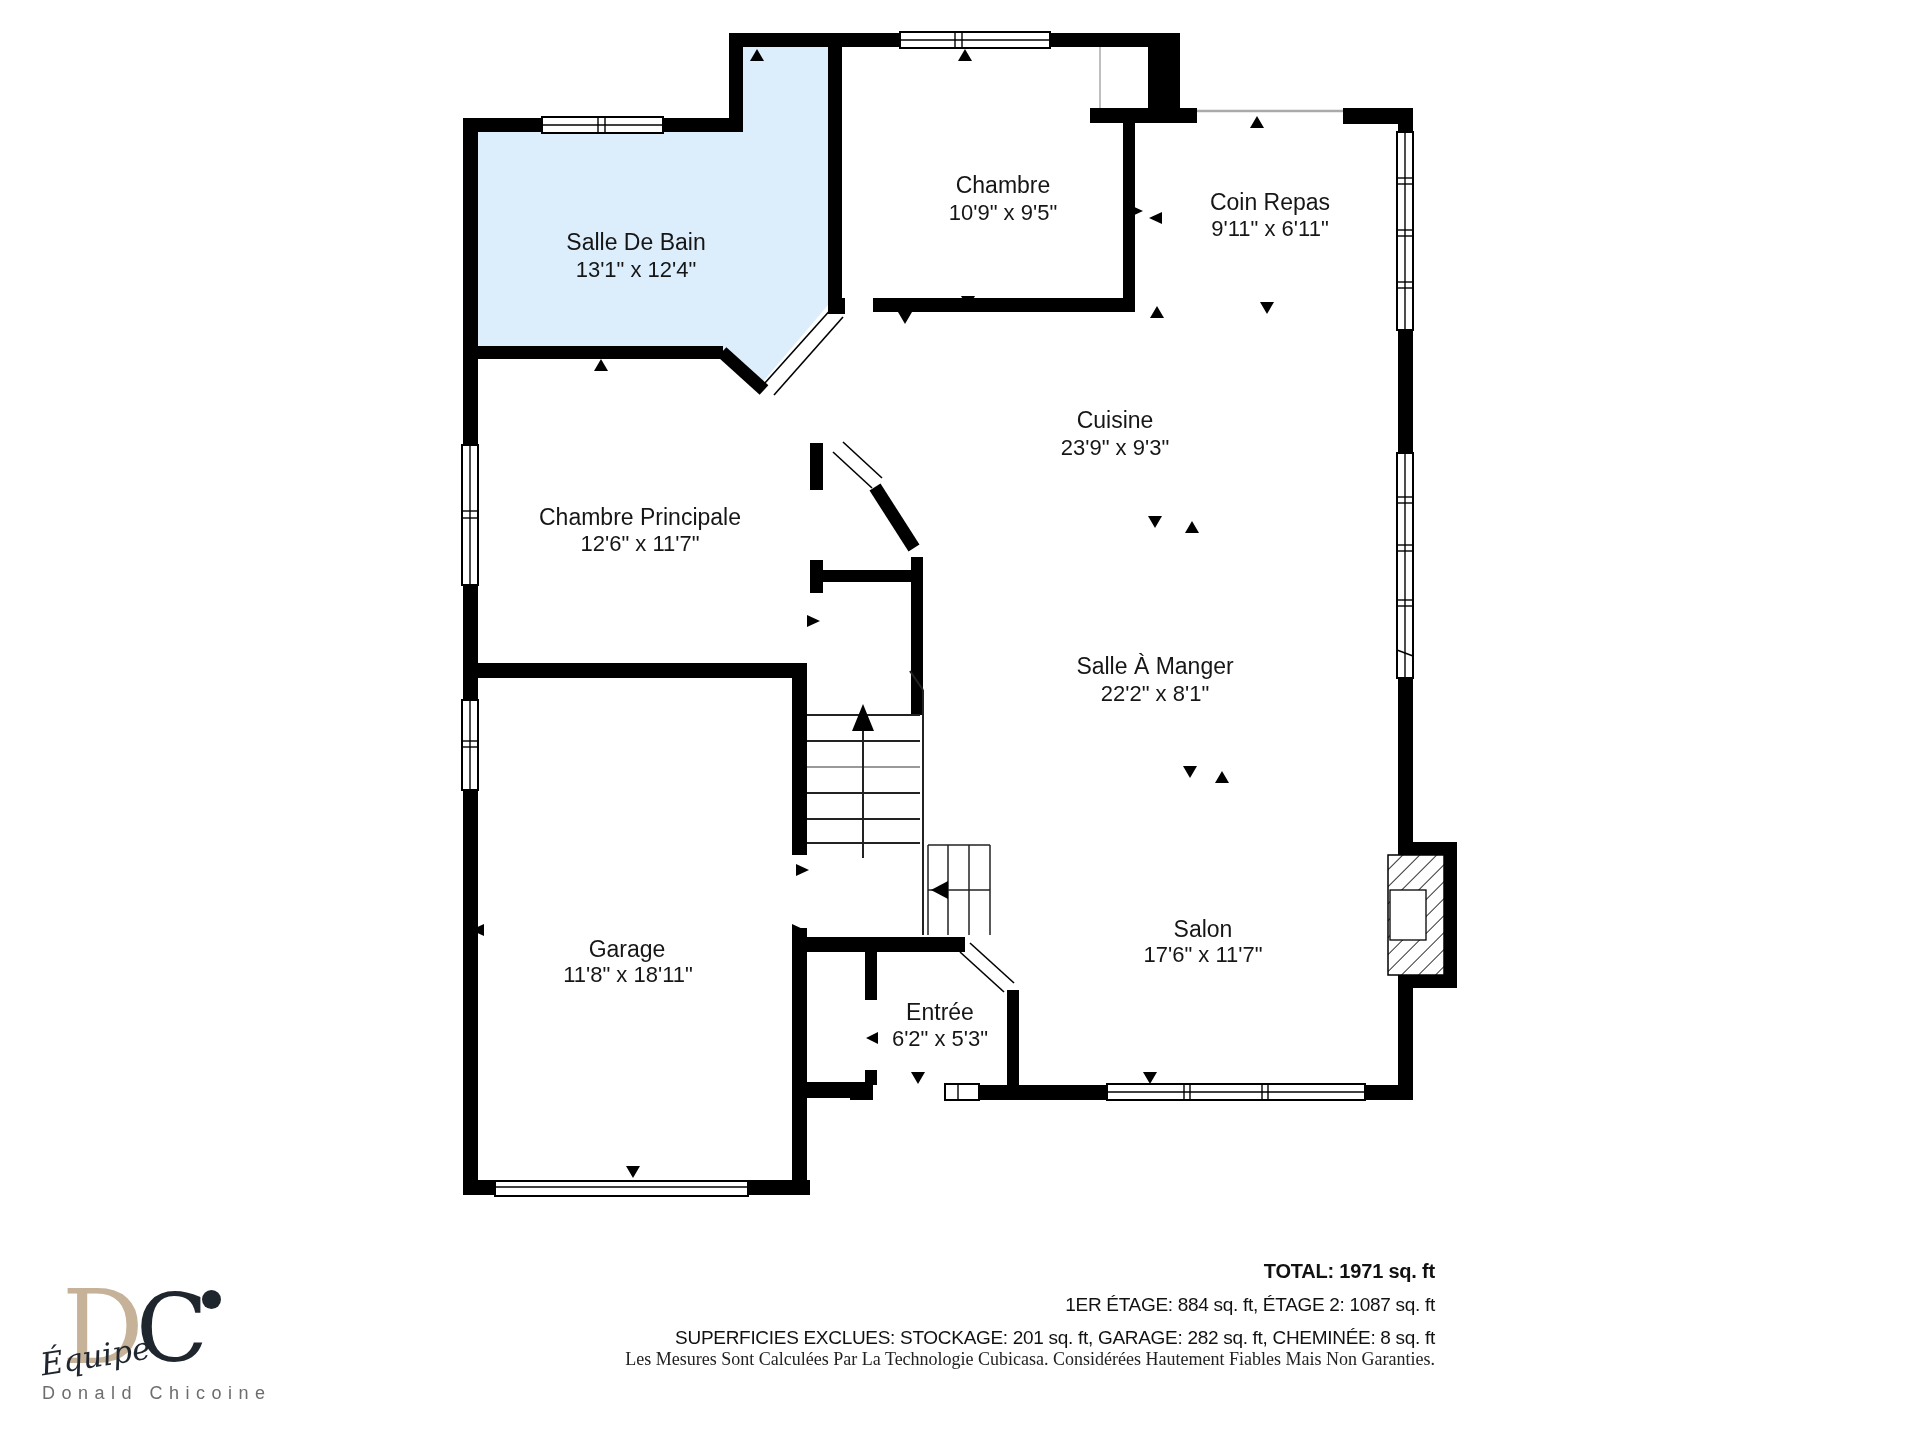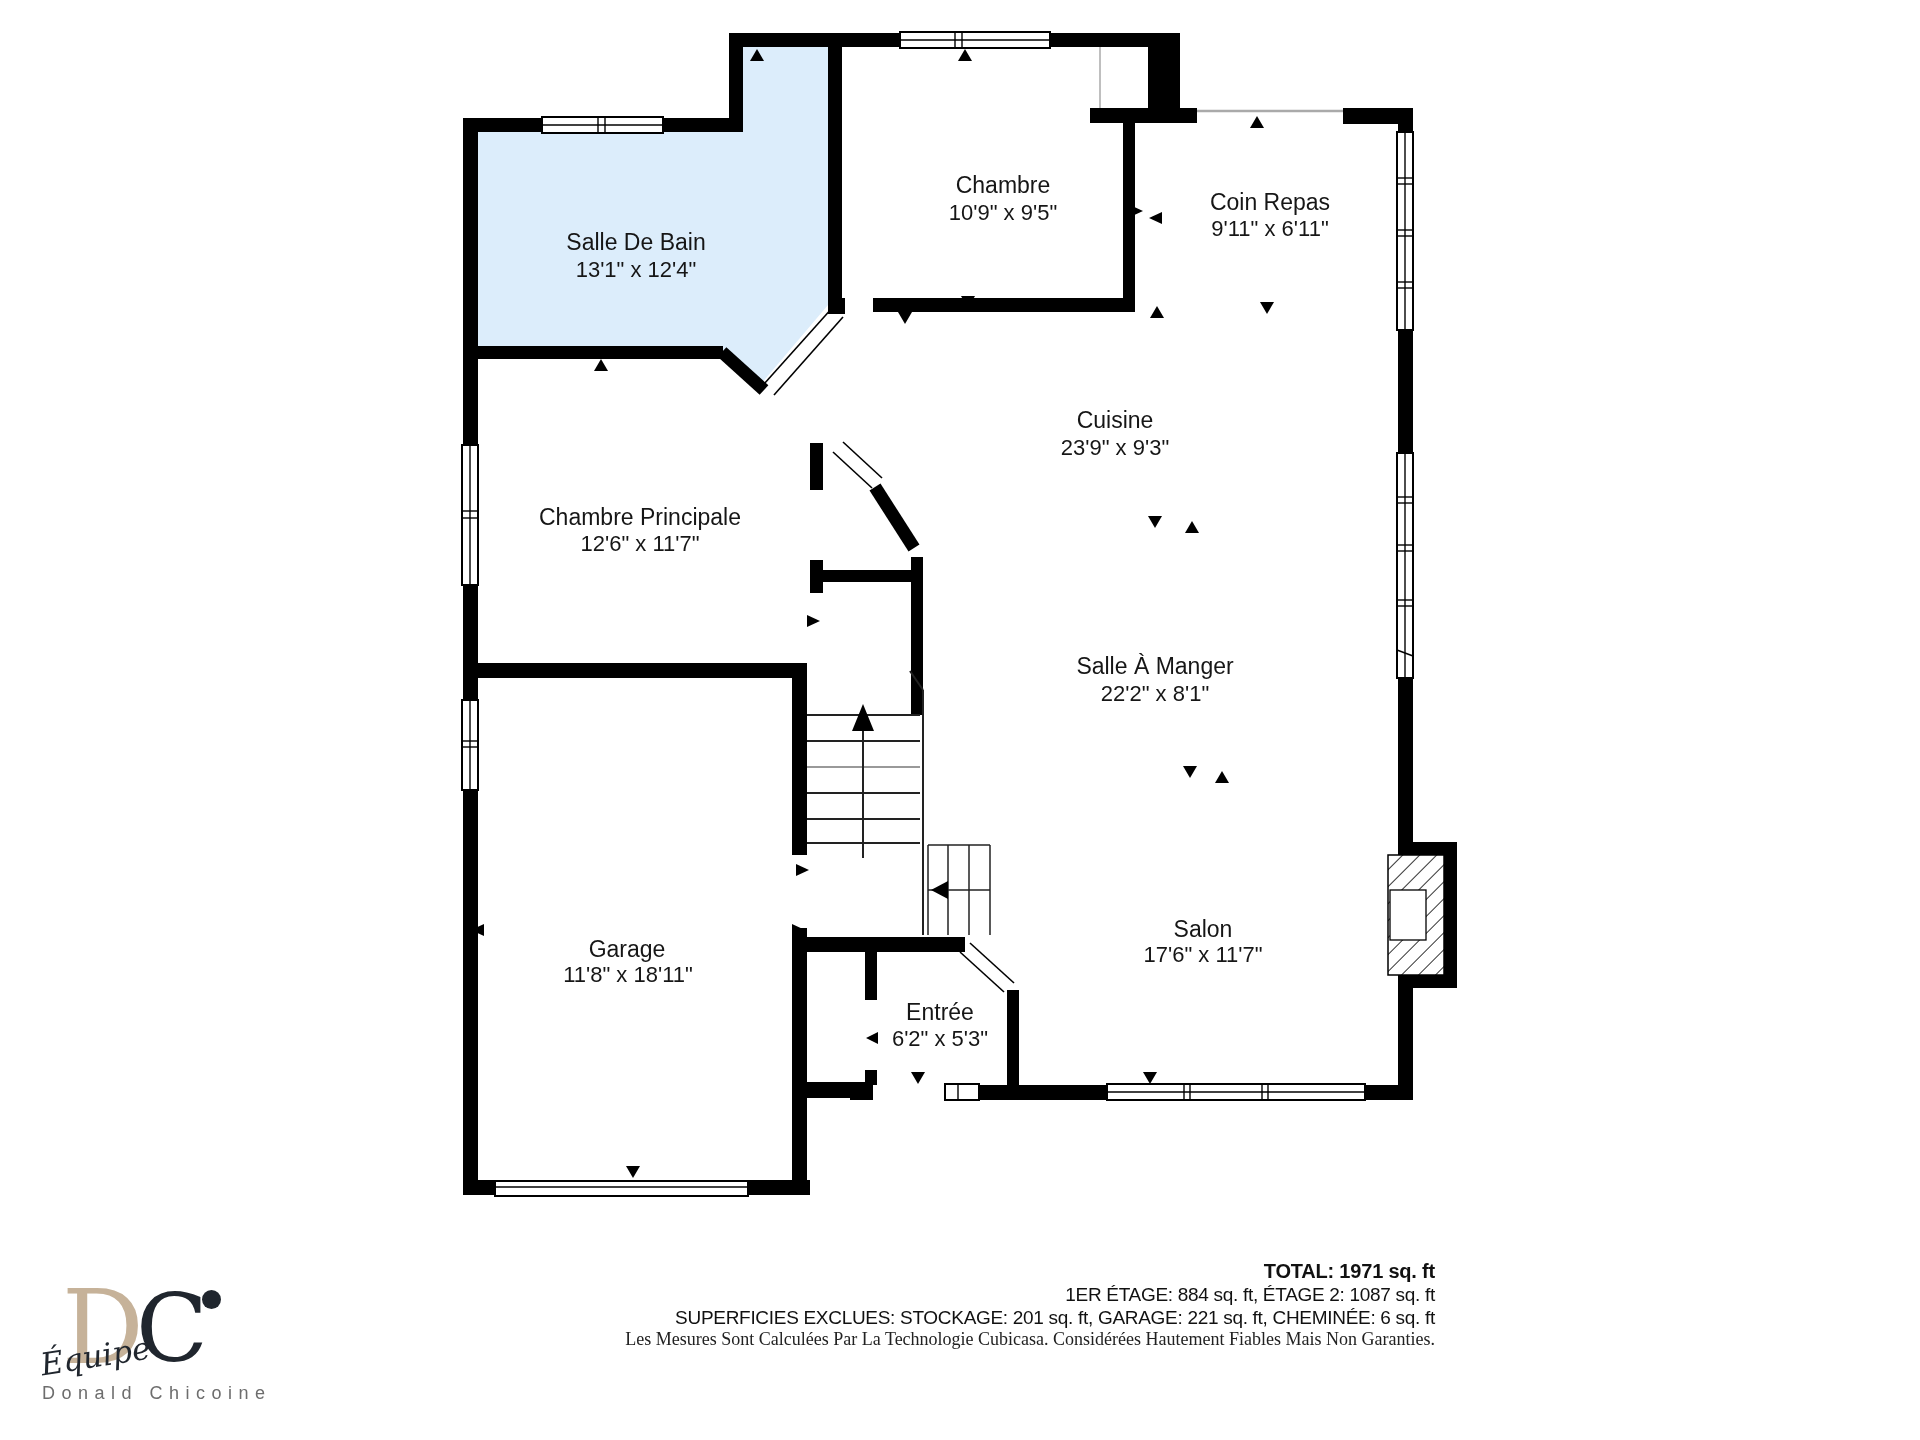--- a/index.html
+++ b/index.html
@@ -4,21 +4,21 @@
 <style>
   html,body{margin:0;padding:0;background:#fff;}
   .canvas{position:relative;width:1920px;height:1440px;background:#ffffff;overflow:hidden;
           font-family:"Liberation Sans", sans-serif;}
   svg{position:absolute;left:0;top:0;}
   .rname{font-family:"Liberation Sans", sans-serif;font-size:23px;fill:#161616;}
   .rdims{font-family:"Liberation Sans", sans-serif;font-size:22px;fill:#161616;}
   .footer{position:absolute;left:785px;top:1260px;transform:translateX(-50%);
           width:1300px;text-align:right;color:#111;}
   .footer .total{font-size:20px;font-weight:bold;letter-spacing:-0.2px;}
-  .footer .fline{font-size:19px;margin-top:1px;letter-spacing:-0.3px;}
+  .footer .fline{font-size:19px;margin-top:11px;letter-spacing:-0.3px;}
   .footer .disclaimer{font-family:"Liberation Serif", serif;font-size:18px;color:#222;}
   .logo{position:absolute;left:40px;top:1282px;width:220px;height:150px;}
   .logo .ld{position:absolute;left:22px;top:-14px;font-family:"DejaVu Serif", serif;
             font-size:102px;color:#C6B299;}
   .logo .lc{position:absolute;left:96px;top:-8px;font-family:"DejaVu Serif", serif;
             font-size:94px;color:#20262E;}
   .logo .ldot{position:absolute;left:162px;top:8px;width:19px;height:19px;border-radius:50%;
             background:#20262E;}
   .logo .lteam{position:absolute;left:0px;top:56px;font-family:"DejaVu Serif", serif;
             font-style:italic;font-size:31px;color:#20262E;transform:rotate(-9deg);}
@@ -236,21 +236,21 @@
     <text class="rdims" x="1203" y="962">17'6" x 11'7"</text>
 
     <text class="rname" x="940" y="1020">Entrée</text>
     <text class="rdims" x="940" y="1046">6'2" x 5'3"</text>
   </g>
 </svg>
 
 <div class="footer">
   <div class="total">TOTAL: 1971 sq. ft</div>
   <div class="fline">1ER ÉTAGE: 884 sq. ft, ÉTAGE 2: 1087 sq. ft</div>
-  <div class="fline">SUPERFICIES EXCLUES: STOCKAGE: 201 sq. ft, GARAGE: 221 sq. ft, CHEMINÉE: 6 sq. ft</div>
+  <div class="fline">SUPERFICIES EXCLUES: STOCKAGE: 201 sq. ft, GARAGE: 282 sq. ft, CHEMINÉE: 8 sq. ft</div>
   <div class="disclaimer">Les Mesures Sont Calculées Par La Technologie Cubicasa. Considérées Hautement Fiables Mais Non Garanties.</div>
 </div>
 
 <div class="logo">
   <span class="ld">D</span>
   <span class="lc">C</span>
   <span class="ldot"></span>
   <span class="lteam">Équipe</span>
   <span class="lagent">Donald Chicoine</span>
 </div>

